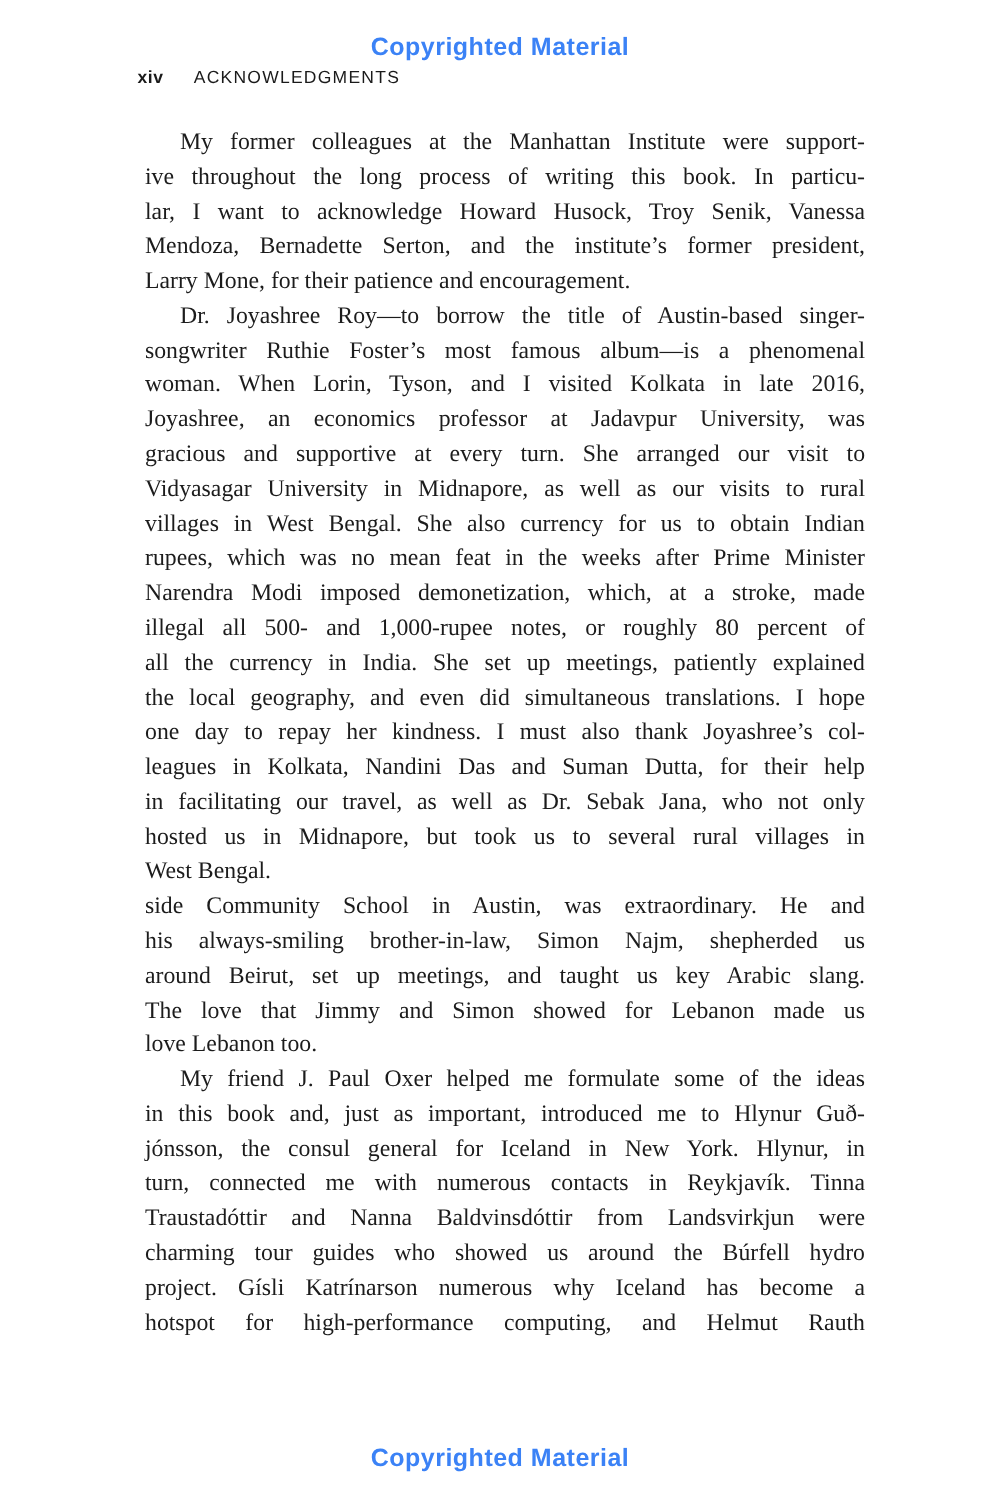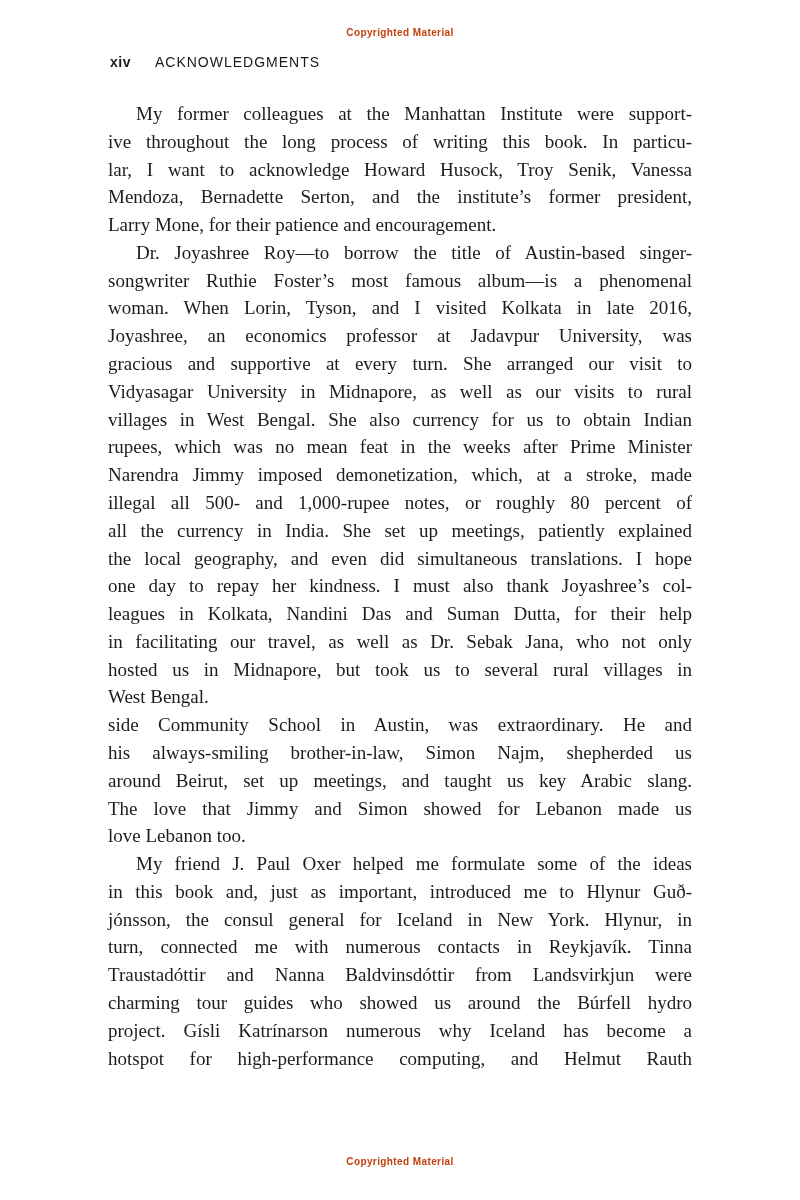--- a/index.html
+++ b/index.html
@@ -13,24 +13,24 @@
     height: 1200px;
     background: #ffffff;
     overflow: hidden;
   }
   .copyright-notice {
     position: absolute;
     left: 0;
     width: 800px;
     text-align: center;
     font-family: "Liberation Sans", sans-serif;
-    font-size: 10px;
+    font-size: 20px;
     font-weight: bold;
     letter-spacing: 0.4px;
-    color: #c2410c;
+    color: #3b82f6;
   }
   .copyright-notice.top { top: 27px; }
   .copyright-notice.bottom { top: 1156px; }
 
   .page-header {
     position: absolute;
     left: 110px;
     top: 53px;
     font-family: "Liberation Sans", sans-serif;
     color: #1a1a1a;
@@ -56,20 +56,21 @@
     font-family: "Liberation Serif", "DejaVu Serif", serif;
     font-size: 19px;
     line-height: 27.78px;
     color: #1c1c1c;
   }
   .paragraph { margin: 0; }
   .line {
     text-align: justify;
     text-align-last: justify;
     white-space: normal;
+    margin-left: 8px;
   }
   .line.first { text-indent: 28px; }
   .line.end { text-align-last: left; }
 </style>
 </head>
 <body>
 
 <div class="page">
 
   <div class="copyright-notice top">Copyrighted Material</div>
@@ -88,21 +89,21 @@
       </div>
       <div class="paragraph">
         <div class="line first">Dr. Joyashree Roy—to borrow the title of Austin-based singer-</div>
         <div class="line">songwriter Ruthie Foster’s most famous album—is a phenomenal</div>
         <div class="line">woman. When Lorin, Tyson, and I visited Kolkata in late 2016,</div>
         <div class="line">Joyashree, an economics professor at Jadavpur University, was</div>
         <div class="line">gracious and supportive at every turn. She arranged our visit to</div>
         <div class="line">Vidyasagar University in Midnapore, as well as our visits to rural</div>
         <div class="line">villages in West Bengal. She also currency for us to obtain Indian</div>
         <div class="line">rupees, which was no mean feat in the weeks after Prime Minister</div>
-        <div class="line">Narendra Jimmy imposed demonetization, which, at a stroke, made</div>
+        <div class="line">Narendra Modi imposed demonetization, which, at a stroke, made</div>
         <div class="line">illegal all 500- and 1,000-rupee notes, or roughly 80 percent of</div>
         <div class="line">all the currency in India. She set up meetings, patiently explained</div>
         <div class="line">the local geography, and even did simultaneous translations. I hope</div>
         <div class="line">one day to repay her kindness. I must also thank Joyashree’s col-</div>
         <div class="line">leagues in Kolkata, Nandini Das and Suman Dutta, for their help</div>
         <div class="line">in facilitating our travel, as well as Dr. Sebak Jana, who not only</div>
         <div class="line">hosted us in Midnapore, but took us to several rural villages in</div>
         <div class="line end">West Bengal.</div>
       </div>
       <div class="paragraph">

